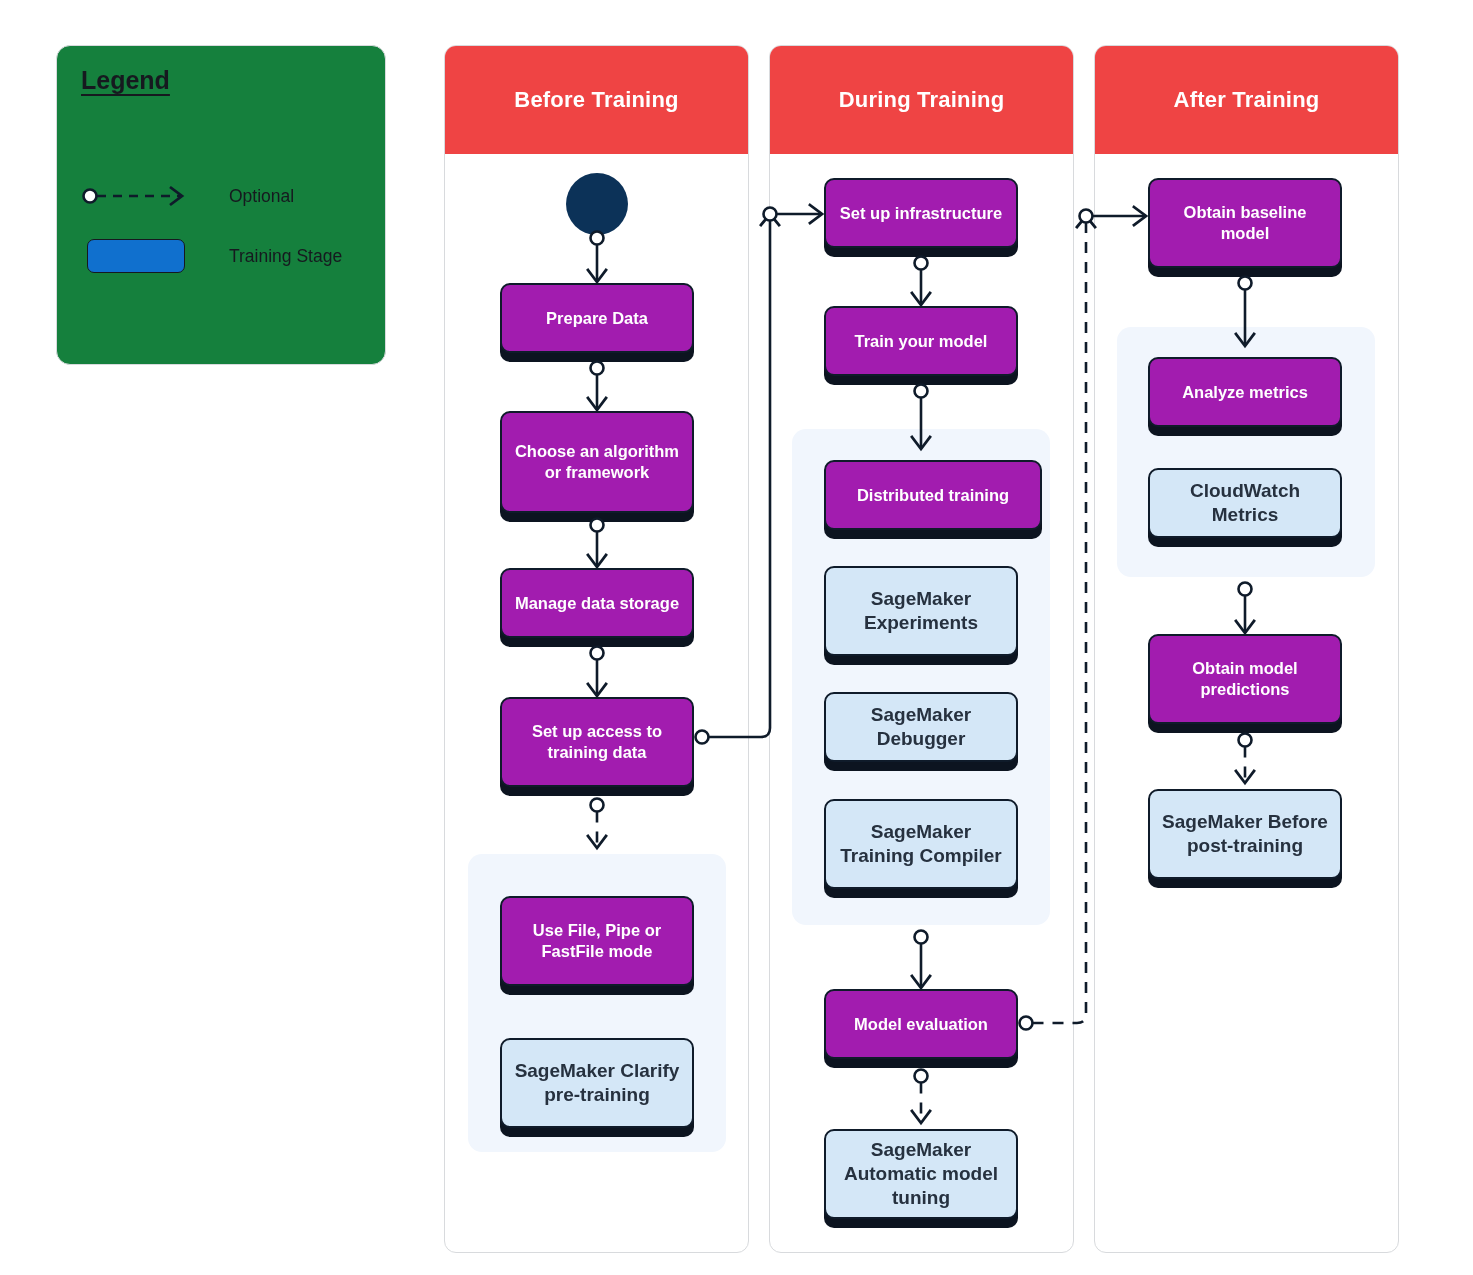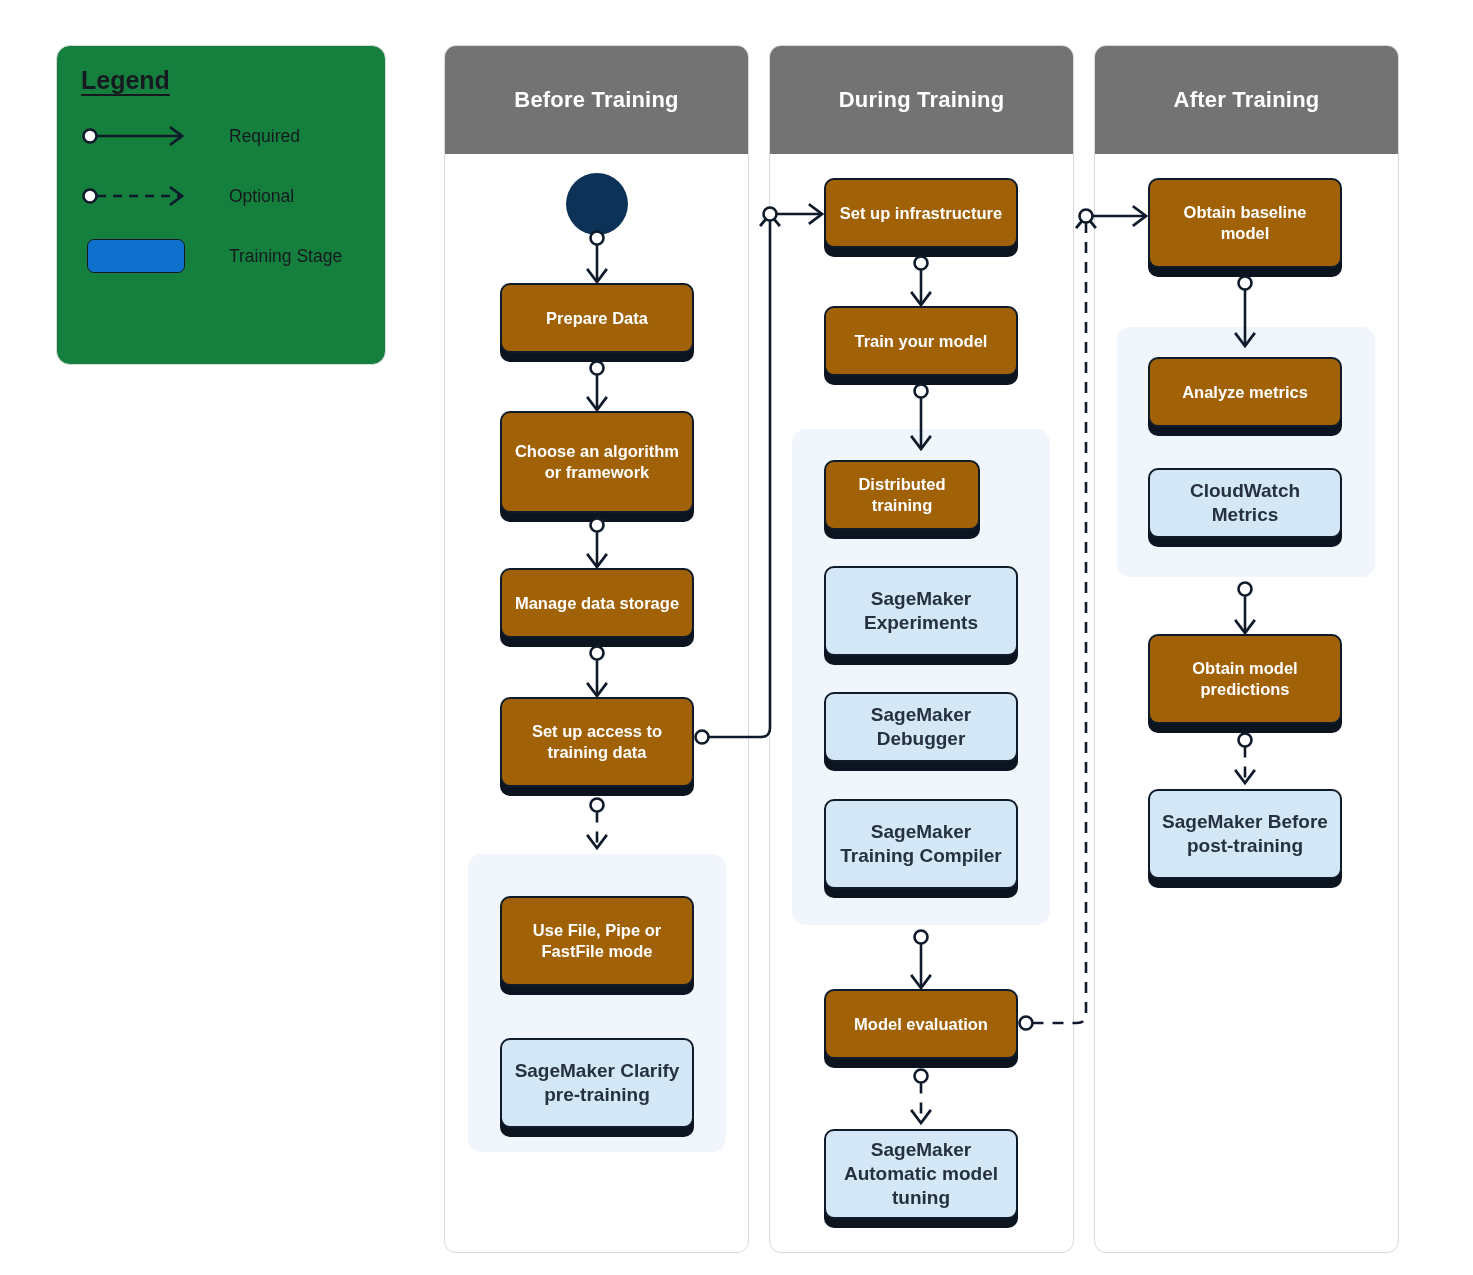--- a/index.html
+++ b/index.html
@@ -67,21 +67,21 @@
     background: #ffffff;
     border: 1px solid #d8dadd;
     border-radius: 12px;
     overflow: hidden;
   }
   .col-header {
     position: absolute;
     left: 0; top: 0;
     width: 100%;
     height: 108px;
-    background: #737373;
+    background: #ef4444;
     display: flex;
     align-items: center;
     justify-content: center;
   }
   .col-header-text {
     color: #ffffff;
     font-size: 22px;
     font-weight: bold;
     letter-spacing: 0.2px;
   }
@@ -100,21 +100,21 @@
     border-radius: 10px;
     display: flex;
     align-items: center;
     justify-content: center;
     text-align: center;
     line-height: 1.25;
     box-shadow: 0 9px 0 0 #0c1420;
     padding: 4px 10px;
   }
   .node.stage {
-    background: #a16207;
+    background: #a21caf;
     color: #ffffff;
     font-size: 16.5px;
     font-weight: bold;
   }
   .node.service {
     background: #d4e7f7;
     color: #26313f;
     font-size: 19px;
     font-weight: bold;
   }
@@ -152,30 +152,20 @@
   }
 </style>
 </head>
 <body>
 
 <div id="stage">
 
   <div id="legend">
     <div id="legend-title">Legend</div>
 
-    <div class="legend-row" style="top:68px;">
-      <div class="legend-sample">
-        <svg width="110" height="44" viewBox="0 0 110 44">
-          <circle cx="9" cy="22" r="6.5" fill="#ffffff" stroke="#0f1b2a" stroke-width="2.6"></circle>
-          <line x1="15.5" y1="22" x2="100" y2="22" stroke="#0f1b2a" stroke-width="2.6"></line>
-          <polyline points="89,13 101,22 89,31" fill="none" stroke="#0f1b2a" stroke-width="2.8"></polyline>
-        </svg>
-      </div>
-      <div class="legend-label">Required</div>
-    </div>
 
     <div class="legend-row" style="top:128px;">
       <div class="legend-sample">
         <svg width="110" height="44" viewBox="0 0 110 44">
           <circle cx="9" cy="22" r="6.5" fill="#ffffff" stroke="#0f1b2a" stroke-width="2.6"></circle>
           <line x1="16" y1="22" x2="100" y2="22" stroke="#0f1b2a" stroke-width="2.6" stroke-dasharray="9 7"></line>
           <polyline points="89,13 101,22 89,31" fill="none" stroke="#0f1b2a" stroke-width="2.8"></polyline>
         </svg>
       </div>
       <div class="legend-label">Optional</div>
@@ -233,21 +223,21 @@
   <div class="svc-group" style="left:792px; top:429px; width:258px; height:496px;"></div>
 
   <div class="node stage" style="left:824px; top:178px; width:194px; height:70px;">
     <span>Set up infrastructure</span>
   </div>
 
   <div class="node stage" style="left:824px; top:306px; width:194px; height:70px;">
     <span>Train your model</span>
   </div>
 
-  <div class="node stage" style="left:824px; top:460px; width:156px; height:70px;">
+  <div class="node stage" style="left:824px; top:460px; width:218px; height:70px;">
     <span>Distributed training</span>
   </div>
 
   <div class="node service" style="left:824px; top:566px; width:194px; height:90px;">
     <span>SageMaker Experiments</span>
   </div>
 
   <div class="node service" style="left:824px; top:692px; width:194px; height:70px;">
     <span>SageMaker Debugger</span>
   </div>

